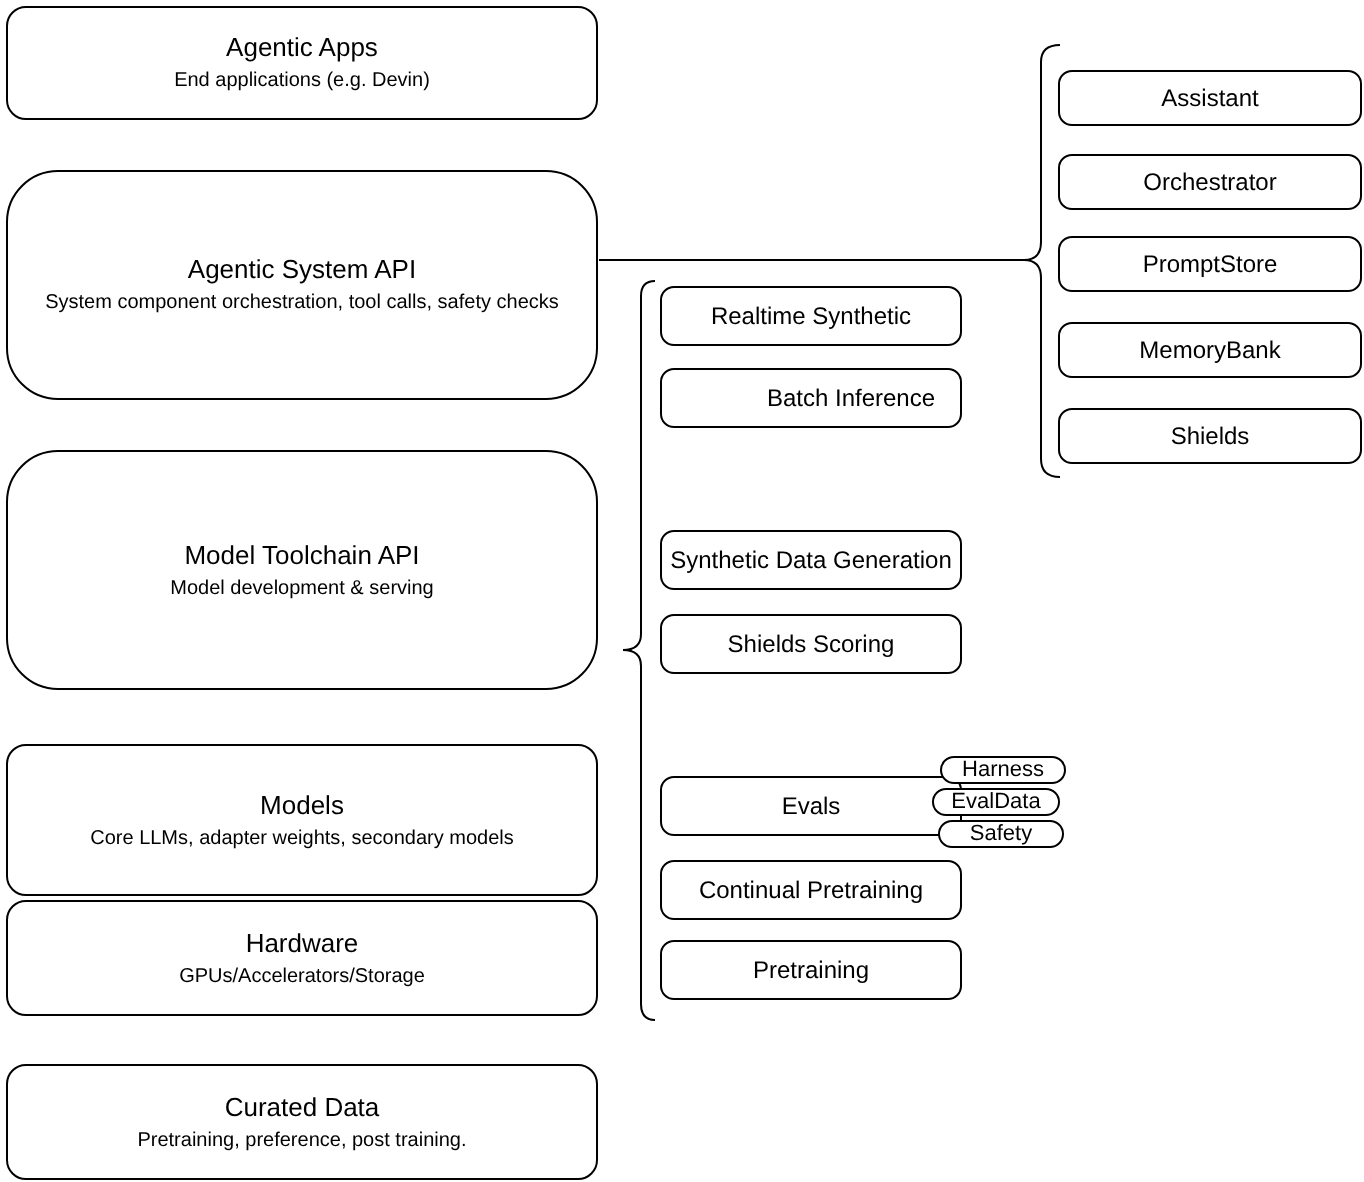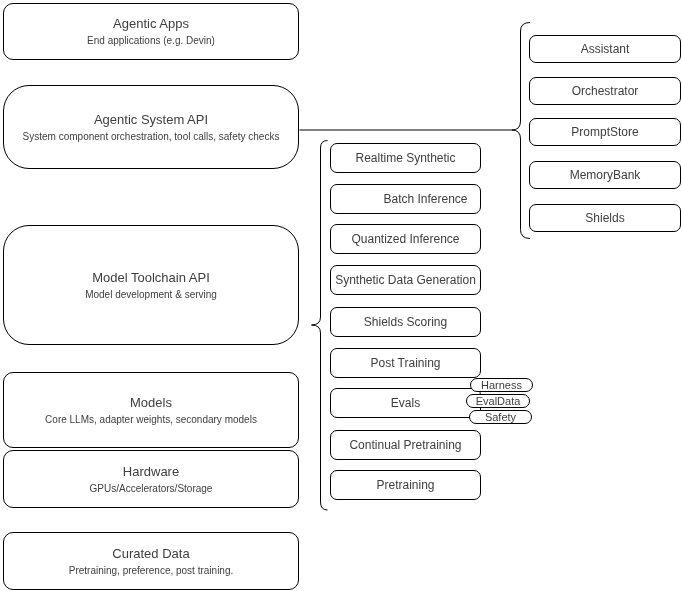--- a/index.html
+++ b/index.html
@@ -2,21 +2,21 @@
 <html><head>
 <meta charset="utf-8">
 <style>
   html, body { margin: 0; padding: 0; background: #ffffff; }
   .canvas {
     position: relative;
     width: 682px;
     height: 591px;
     background: #ffffff;
     font-family: "Liberation Sans", sans-serif;
-    color: #404040;
+    color: #000000;
     overflow: hidden;
   }
   .connector-layer {
     position: absolute;
     left: 0; top: 0;
     width: 682px; height: 591px;
     pointer-events: none;
   }
   .node {
     position: absolute;
@@ -72,21 +72,21 @@
     <path d="M 530 22.5 Q 520.5 22.5 520.5 31 L 520.5 121 Q 520.5 130 512 130 Q 520.5 130 520.5 139 L 520.5 229.5 Q 520.5 238.5 530 238.5" stroke="#000000" stroke-width="1" fill="none"></path>
 
     <path d="M 327.5 140.5 Q 320.5 140.5 320.5 148 L 320.5 317 Q 320.5 325 311.5 325 Q 320.5 325 320.5 333 L 320.5 502 Q 320.5 510 327.5 510" stroke="#000000" stroke-width="1" fill="none"></path>
   </svg>
 
   <div class="node left-node r10" style="top:3px; height:57px;">
     <div class="node-title label">Agentic Apps</div>
     <div class="node-sub label">End applications (e.g. Devin)</div>
   </div>
 
-  <div class="node left-node r26" style="top:85px; height:84px;">
+  <div class="node left-node r26" style="top:85px; height:115px;">
     <div class="node-title label">Agentic System API</div>
     <div class="node-sub label">System component orchestration, tool calls, safety checks</div>
   </div>
 
   <div class="node left-node r26" style="top:225px; height:120px;">
     <div class="node-title label">Model Toolchain API</div>
     <div class="node-sub label">Model development &amp; serving</div>
   </div>
 
   <div class="node left-node r10" style="top:372px; height:76px;">
@@ -103,31 +103,25 @@
     <div class="node-title label">Curated Data</div>
     <div class="node-sub label">Pretraining, preference, post training.</div>
   </div>
 
   <div class="node mid-node" style="top:143px;">
     <span class="label">Realtime Synthetic</span>
   </div>
   <div class="node mid-node" style="top:184px;padding-left:40px;">
     <span class="label">Batch Inference</span>
   </div>
-  <div class="node mid-node" style="top:224px;">
-    <span class="label">Quantized Inference</span>
-  </div>
   <div class="node mid-node" style="top:265px;">
     <span class="label">Synthetic Data Generation</span>
   </div>
   <div class="node mid-node" style="top:307px;">
     <span class="label">Shields Scoring</span>
-  </div>
-  <div class="node mid-node" style="top:348px;">
-    <span class="label">Post Training</span>
   </div>
   <div class="node mid-node" style="top:388px;">
     <span class="label">Evals</span>
   </div>
   <div class="node mid-node" style="top:430px;">
     <span class="label">Continual Pretraining</span>
   </div>
   <div class="node mid-node" style="top:470px;">
     <span class="label">Pretraining</span>
   </div>

